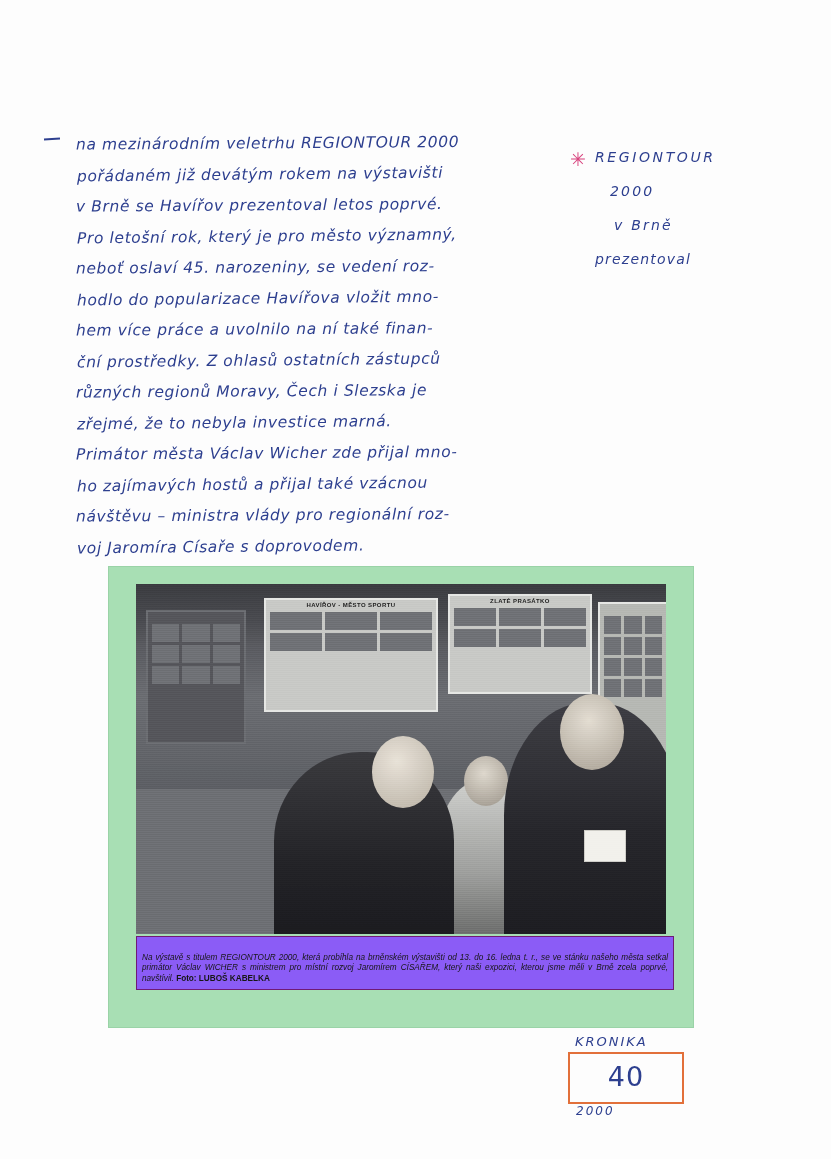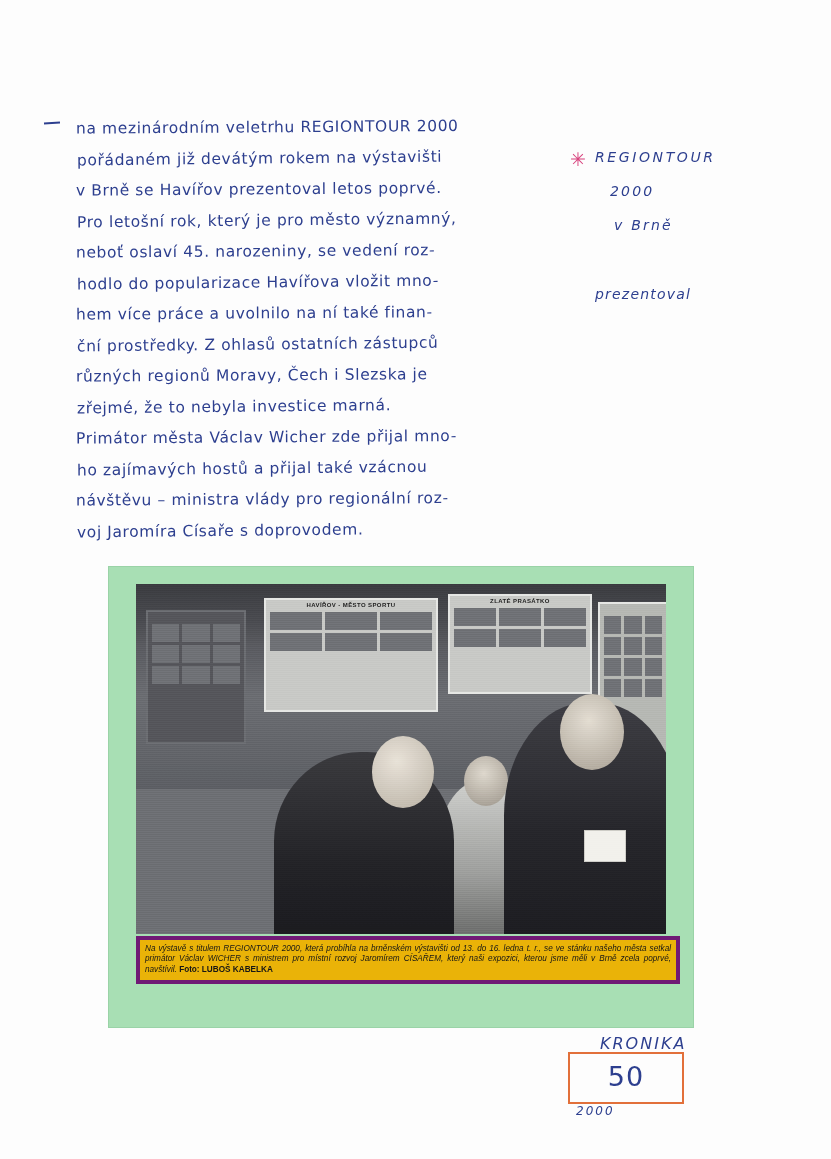--- a/index.html
+++ b/index.html
@@ -19,20 +19,22 @@
   .page {
     position: absolute;
     inset: 0;
     background: #fdfdfd;
   }
 
   
   .hand {
     font-family: "DejaVu Sans", sans-serif;
     color: #2d3f8f;
+    font-style: italic;
+    margin-top: 16px;
   }
 
   #main-note {
     position: absolute;
     left: 48px;
     top: 112px;
     width: 520px;
   }
   #main-note .line {
     display: block;
@@ -190,23 +192,23 @@
     background-image:
       repeating-linear-gradient(0deg, rgba(255,255,255,0.035) 0 1px, rgba(0,0,0,0.03) 1px 2px);
     mix-blend-mode: overlay;
   }
 
   #caption {
     position: absolute;
     left: 28px;
     top: 370px;
     width: 526px;
-    background: #eab308;
-    border: 4px solid #701a75;
-    padding: 4px 5px 5px 5px;
+    background: #8b5cf6;
+    border: 1px solid #701a75;
+    padding: 16px 5px 5px 5px;
     font-size: 8.2px;
     line-height: 10.4px;
     color: #161616;
     font-family: "Liberation Sans", sans-serif;
     font-style: italic;
     text-align: justify;
   }
   #caption b { font-style: normal; }
 
   
@@ -221,25 +223,25 @@
   #stamp .num {
     font-family: "DejaVu Sans", sans-serif;
     font-size: 27px;
     color: #2d3f8f;
     text-align: center;
     line-height: 46px;
     letter-spacing: 1px;
   }
   #stamp-label {
     position: absolute;
-    left: 600px;
+    left: 575px;
     top: 1034px;
     font-family: "DejaVu Sans", sans-serif;
     font-style: italic;
-    font-size: 16px;
+    font-size: 13px;
     letter-spacing: 2px;
     color: #2d3f8f;
   }
   #stamp-year {
     position: absolute;
     left: 576px;
     top: 1104px;
     font-family: "DejaVu Sans", sans-serif;
     font-style: italic;
     font-size: 12px;
@@ -268,21 +270,21 @@
     <span class="line indent">ho zajímavých hostů a přijal také vzácnou</span>
     <span class="line indent">návštěvu – ministra vlády pro regionální roz-</span>
     <span class="line indent">voj Jaromíra Císaře s doprovodem.</span>
   </div>
 
   <div id="margin-note">
     <span class="star">✳</span>
     <span class="mline m-head">REGIONTOUR</span>
     <span class="mline m-sub1">2000</span>
     <span class="mline m-sub2">v Brně</span>
-    <span class="mline" style="padding-left:25px;letter-spacing:1.2px;margin-top:35px;">prezentoval</span>
+    <span class="mline" style="padding-left:25px;letter-spacing:1.2px;">prezentoval</span>
   </div>
 
   <div id="clipping">
 
     <div id="photo">
       <div class="wallpanel"></div>
 
       <div class="board b4">
         <div class="thumbs">
           <i></i>
@@ -350,17 +352,17 @@
       <div class="grain"></div>
     </div>
 
     <div id="caption">
       <span>Na výstavě s titulem REGIONTOUR 2000, která probíhla na brněnském výstavišti od 13. do 16. ledna t. r., se ve stánku našeho města setkal primátor Václav WICHER s ministrem pro místní rozvoj Jaromírem CÍSAŘEM, který naši expozici, kterou jsme měli v Brně zcela poprvé, navštívil. </span><b>Foto: LUBOŠ KABELKA</b>
     </div>
   </div>
 
   <div id="stamp-label">KRONIKA</div>
   <div id="stamp">
-    <div class="num">50</div>
+    <div class="num">40</div>
   </div>
   <div id="stamp-year">2000</div>
 
 </div>
 
 </body></html>

